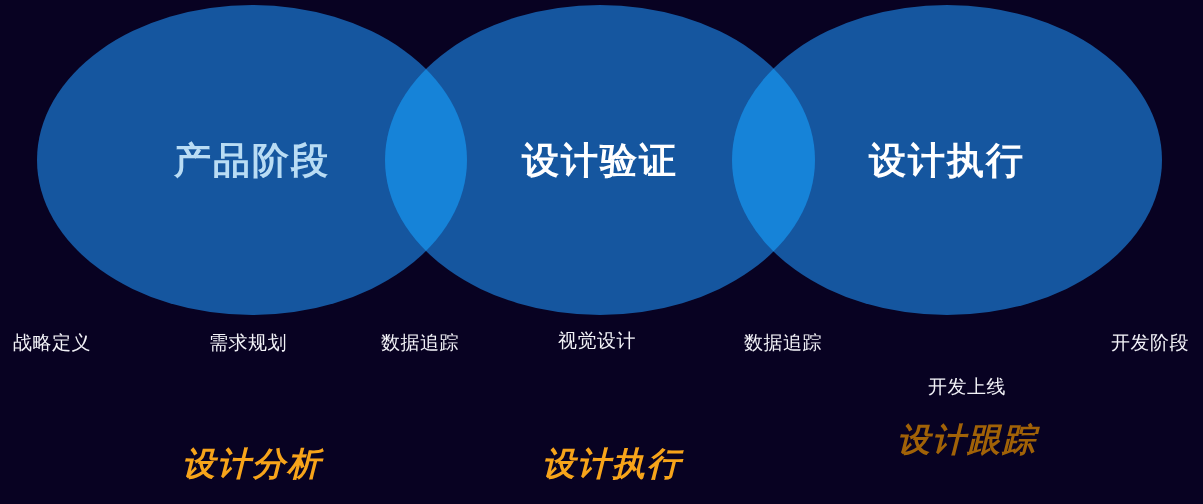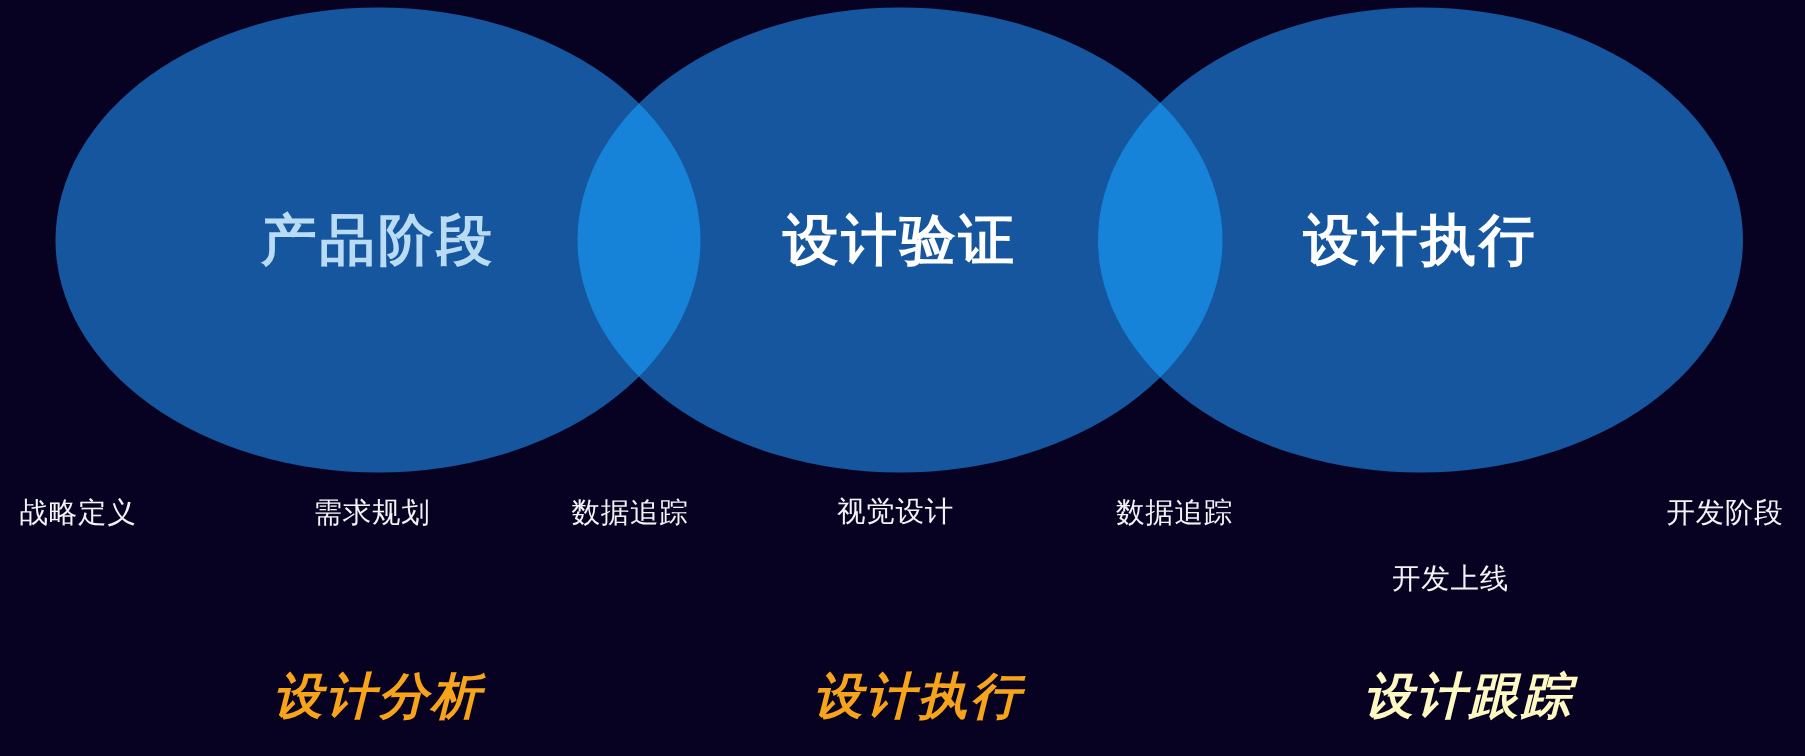--- a/index.html
+++ b/index.html
@@ -95,15 +95,15 @@
   <div class="stage-label" id="slabel-0" style="left: 52px; top: 333px;">战略定义</div>
   <div class="stage-label" id="slabel-1" style="left: 248px; top: 333px;">需求规划</div>
   <div class="stage-label" id="slabel-2" style="left: 420px; top: 333px;">数据追踪</div>
   <div class="stage-label" id="slabel-3" style="left: 597px; top: 333px; font-family: Liberation Mono, monospace;">视觉设计</div>
   <div class="stage-label" id="slabel-4" style="left: 783px; top: 333px;">数据追踪</div>
   <div class="stage-label" id="slabel-5" style="left: 967px; top: 333px; margin-top: 44px;">开发上线</div>
   <div class="stage-label" id="slabel-6" style="left: 1150px; top: 333px;">开发阶段</div>
 
   <div class="phase-label" id="plabel-0" style="left: 252px; top: 447px; color: rgb(247, 164, 26);">设计分析</div>
   <div class="phase-label" id="plabel-1" style="left: 600px; top: 447px; color: rgb(247, 164, 26); margin-left: 12px;">设计执行</div>
-  <div class="phase-label" id="plabel-2" style="left: 967px; top: 447px; color: #fef9c3; margin-left: 12px;">设计跟踪</div>
+  <div class="phase-label" id="plabel-2" style="left: 967px; top: 423px; color: #a16207;">设计跟踪</div>
 
 </div>
 
 </body></html>

